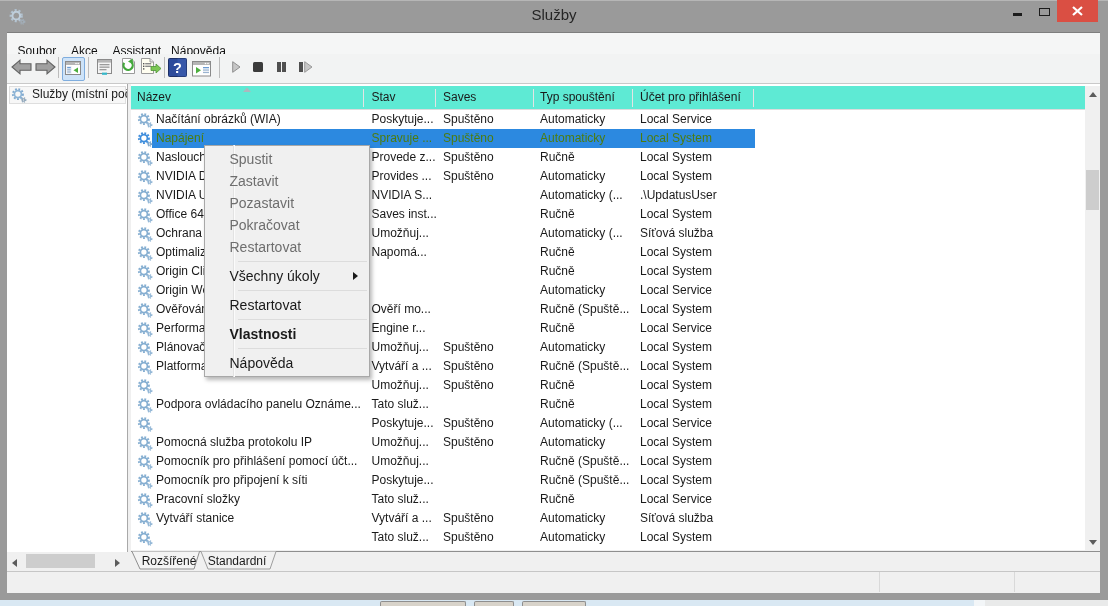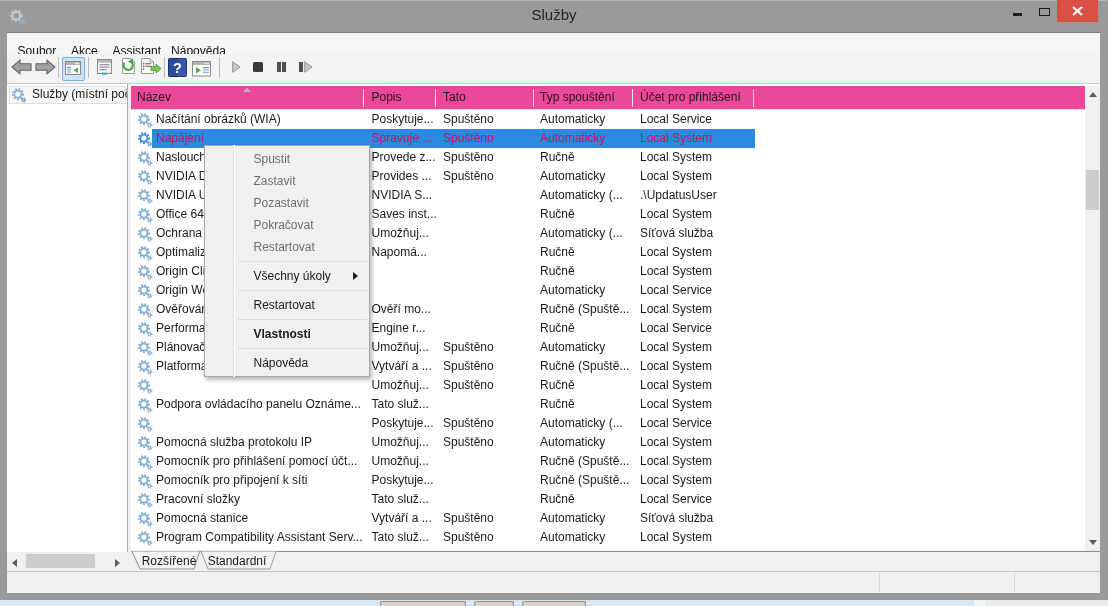--- a/index.html
+++ b/index.html
@@ -13,41 +13,41 @@
 #client{position:absolute;left:7px;top:32px;width:1093px;height:561px;background:#f0f0f0;border-top:1px solid #7e7e7e}
 #menubar{position:absolute;left:7px;top:33px;width:1093px;height:21px;background:#f5f6f6;font-size:12px;color:#111}
 #menubar span{position:absolute;top:8px;line-height:21px}
 #toolbar{position:absolute;left:7px;top:54px;width:1093px;height:30px;background:#f2f3f3;border-bottom:1px solid #c9c9c9}
 .tsep{position:absolute;top:57px;width:1px;height:21px;background:#bcbcbc}
 #treepanel{position:absolute;left:7px;top:84px;width:121px;height:468px;background:#fff;border-right:1px solid #a9a9a9}
 #treesel{position:absolute;left:9px;top:85.5px;width:117px;height:18px;background:#f7f7f7;border:1px solid #dedede}
 #treetext{position:absolute;left:32px;top:85px;width:95px;height:19px;line-height:19px;font-size:12px;color:#1a1a1a;overflow:hidden;white-space:nowrap}
 #splitter{position:absolute;left:128px;top:84px;width:3px;height:486px;background:#f0f0f0}
 #listpanel{position:absolute;left:131px;top:84px;width:969px;height:467px;background:#fff}
-#header{position:absolute;left:131px;top:86px;width:969px;height:24px;background:#ec4899;border-bottom:1px solid #dcdcdc;font-size:12px;color:#1a1a1a}
+#header{position:absolute;left:131px;top:86px;width:969px;height:24px;background:#5eead4;border-bottom:1px solid #dcdcdc;font-size:12px;color:#1a1a1a}
 #header span{position:absolute;top:0;line-height:23px;white-space:nowrap}
 .hsep{position:absolute;top:89px;width:1px;height:18px;background:#e4e4e4}
 .rw{position:absolute;left:131px;width:954px;height:19px;font-size:12px;color:#1a1a1a}
 .cell{position:absolute;top:0;line-height:19px;white-space:nowrap}
 .cell.n{left:25px;width:213px;overflow:hidden}
 .cell.p{left:240.5px}.cell.s{left:312px}.cell.t{left:409px}.cell.u{left:509px}
-.rw.sel .cell{color:#be185d}
+.rw.sel .cell{color:#4d7c0f}
 .selbar{position:absolute;left:21px;top:0;width:603px;height:19px;background:#2c89e0}
 #vsb{position:absolute;left:1085px;top:86px;width:15px;height:465px;background:#f0f0f0}
 #vsb .thumb{position:absolute;left:1px;top:84px;width:13px;height:40px;background:#cdcdcd}
 #hsb{position:absolute;left:7px;top:552px;width:121px;height:18px;background:#f0f0f0}
 #hsb .thumb{position:absolute;left:19px;top:2px;width:69px;height:14px;background:#cdcdcd}
 #statusbar{position:absolute;left:7px;top:571px;width:1093px;height:22px;background:#f0f0f0;border-top:1px solid #c6c6c6}
 .ssep{position:absolute;top:572px;width:1px;height:20px;background:#d9d9d9}
 #deskstrip{position:absolute;left:0;top:600px;width:1108px;height:6px;background:#e9eaea}
 .dbtn{position:absolute;top:601px;height:6px;background:#d8d3ca;border:1px solid #8f8f8f;border-bottom:none;border-radius:2px 2px 0 0}
 #ctxmenu{position:absolute;left:203.5px;top:144.5px;width:166px;height:232.5px;background:#f0f0f0;border:1px solid #a8a8a8;box-shadow:2px 3px 4px rgba(0,0,0,0.28);z-index:50}
 #ctxgut{position:absolute;left:203.5px;top:144.5px;width:30.5px;height:232.5px;z-index:51;border-right:1px solid #e2e2e2}
 #ctxgut::after{content:"";position:absolute;right:-2px;top:0;width:1px;height:100%;background:#fbfbfb}
-.mi{position:absolute;left:203.5px;width:166px;height:22px;line-height:22px;font-size:12px;color:#1a1a1a;padding-left:50px;z-index:52}
+.mi{position:absolute;left:203.5px;width:166px;height:22px;line-height:22px;font-size:14px;color:#1a1a1a;padding-left:26px;z-index:52}
 .mi.dis{color:#6e6e6e}
 .mi.bold{font-weight:bold}
 .msep{position:absolute;left:237.5px;width:129px;height:1px;background:#dcdcdc;z-index:52}
 #sortglyph{position:absolute;left:242px;top:87px;z-index:5}
 svg{display:block}
 </style>
 </head>
 <body>
 <div id="frame"></div>
 <div id="title">Služby</div>
@@ -428,43 +428,42 @@
     <span class="cell t">Ručně</span>
     <span class="cell u">Local Service</span>
   </div>
 <div class="rw" style="top:509px">
     <svg class="abs" style="left:6px;top:1.5px" width="16" height="16" viewBox="0 0 16 16">
 <circle cx="6.9" cy="7.1" r="5.0" fill="none" stroke="#85aed1" stroke-width="2.0" stroke-dasharray="1.8 1.55"></circle>
 <circle cx="6.9" cy="7.1" r="3.5" fill="none" stroke="#85aed1" stroke-width="1.7"></circle>
 <circle cx="12.7" cy="13" r="2.1" fill="none" stroke="#85aed1" stroke-width="1.2" stroke-dasharray="1 0.85"></circle>
 <circle cx="12.7" cy="13" r="1.2" fill="none" stroke="#85aed1" stroke-width="1.1"></circle>
 </svg>
-    <span class="cell n">Pomocná stanice</span>
+    <span class="cell n">Vytváří stanice</span>
     <span class="cell p">Vytváří a ...</span>
     <span class="cell s">Spuštěno</span>
     <span class="cell t">Automaticky</span>
     <span class="cell u">Síťová služba</span>
   </div>
 <div class="rw" style="top:528px">
     <svg class="abs" style="left:6px;top:1.5px" width="16" height="16" viewBox="0 0 16 16">
 <circle cx="6.9" cy="7.1" r="5.0" fill="none" stroke="#85aed1" stroke-width="2.0" stroke-dasharray="1.8 1.55"></circle>
 <circle cx="6.9" cy="7.1" r="3.5" fill="none" stroke="#85aed1" stroke-width="1.7"></circle>
 <circle cx="12.7" cy="13" r="2.1" fill="none" stroke="#85aed1" stroke-width="1.2" stroke-dasharray="1 0.85"></circle>
 <circle cx="12.7" cy="13" r="1.2" fill="none" stroke="#85aed1" stroke-width="1.1"></circle>
 </svg>
-    <span class="cell n">Program Compatibility Assistant Serv...</span>
     <span class="cell p">Tato služ...</span>
     <span class="cell s">Spuštěno</span>
     <span class="cell t">Automaticky</span>
     <span class="cell u">Local System</span>
   </div>
 <div id="header">
 <span style="left:6px">Název</span>
-<span style="left:240.5px">Popis</span>
-<span style="left:312px">Tato</span>
+<span style="left:240.5px">Stav</span>
+<span style="left:312px">Saves</span>
 <span style="left:409px">Typ spouštění</span>
 <span style="left:509px">Účet pro přihlášení</span>
 </div>
 <svg id="sortglyph" width="10" height="6" viewBox="0 0 10 6">
     <path d="M5,0.5 L9,5 L1,5 Z" fill="#aeb7bd"></path>
   </svg>
 <div class="hsep" style="left:363px"></div>
 <div class="hsep" style="left:435px"></div>
 <div class="hsep" style="left:533px"></div>
 <div class="hsep" style="left:632px"></div>

